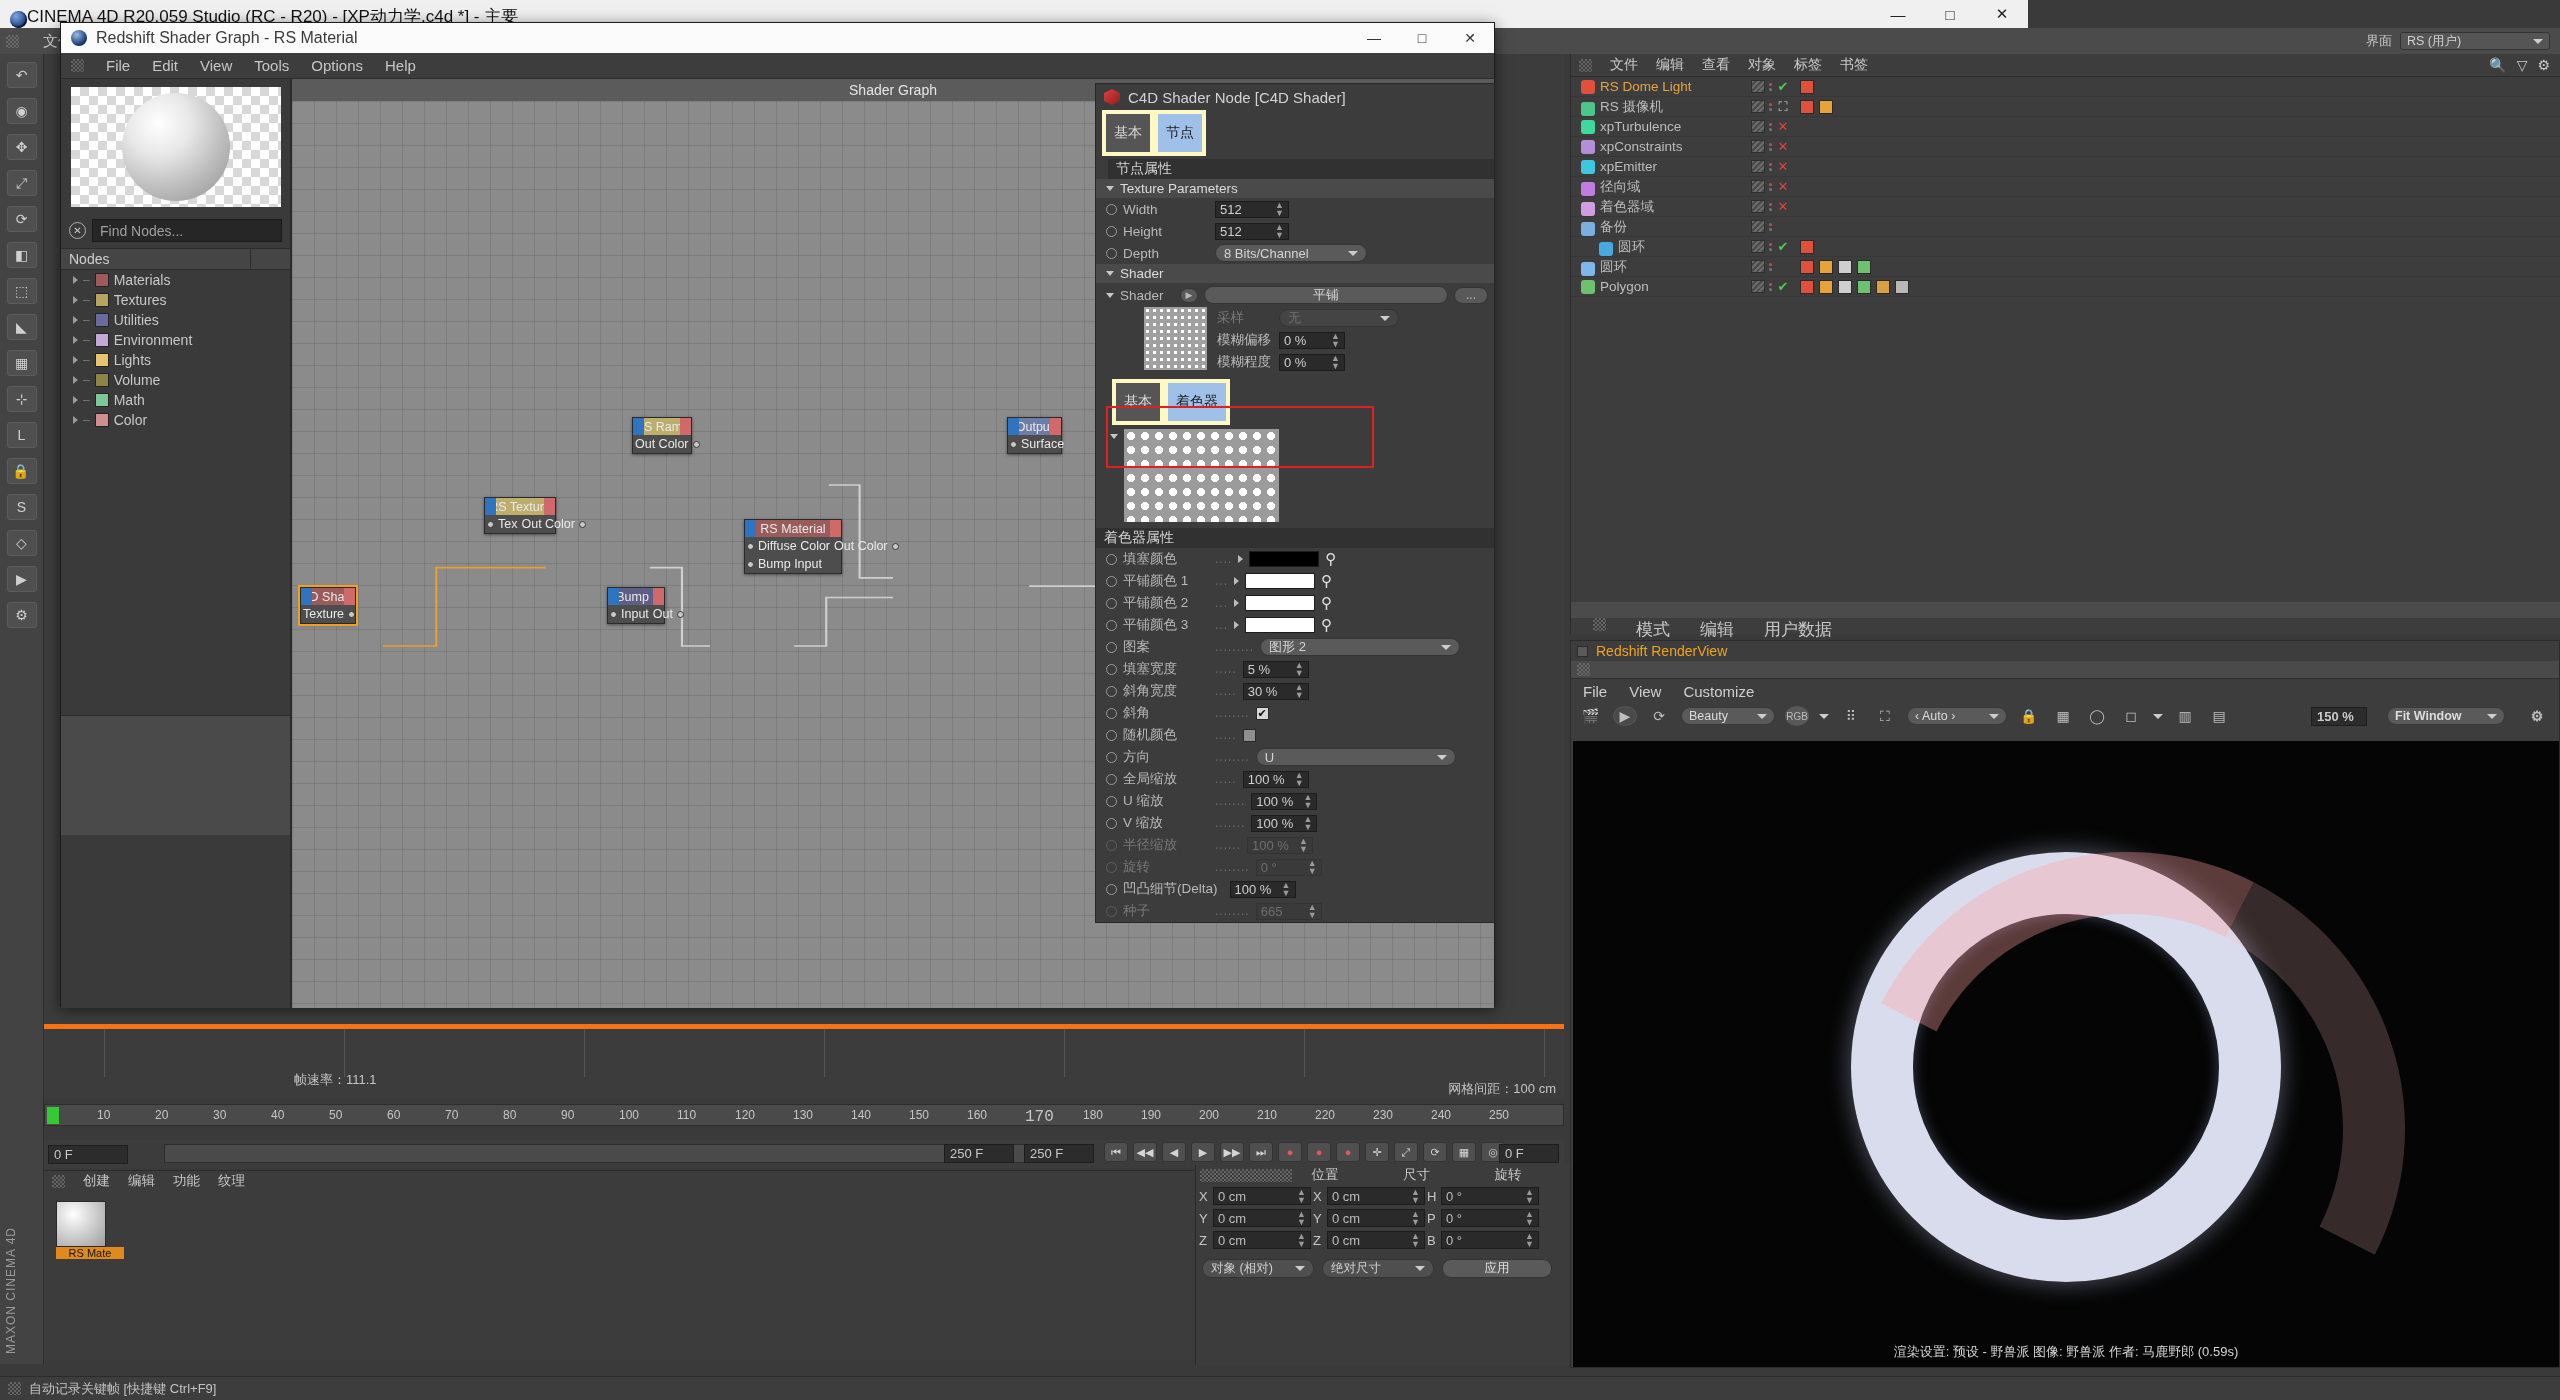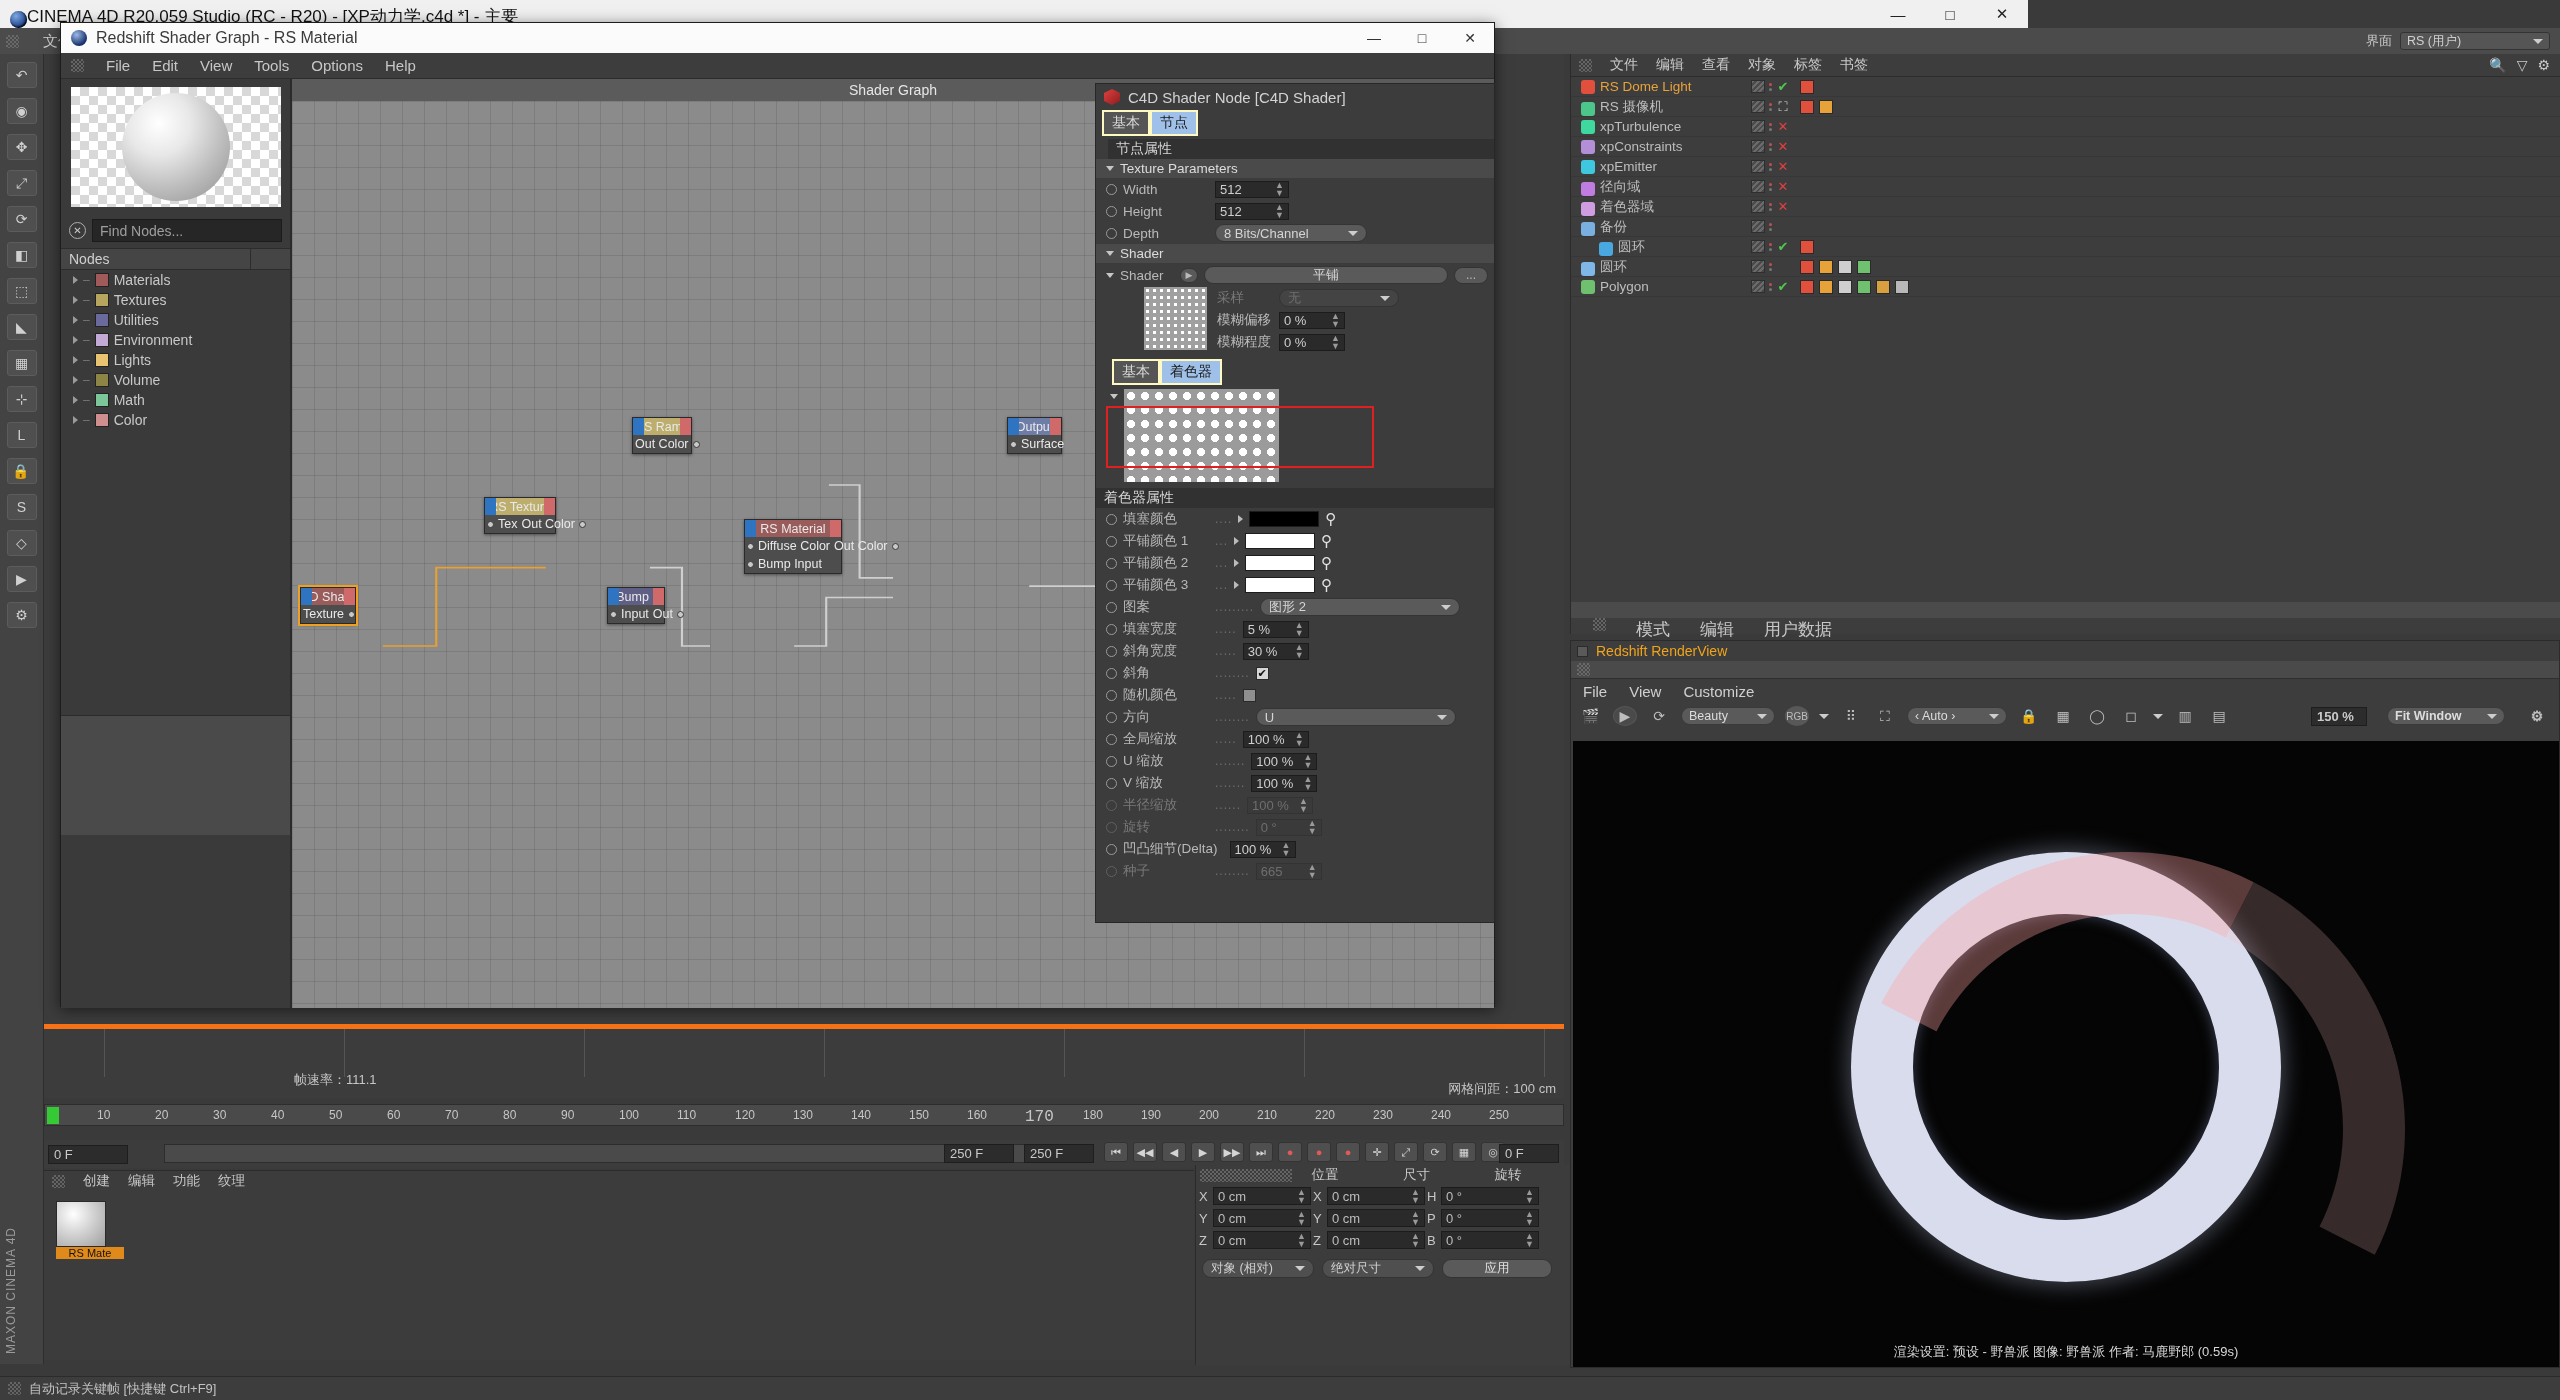--- a/index.html
+++ b/index.html
@@ -154,21 +154,21 @@
 
   
   #attr-panel {
     left:1095px; top:83px; width:400px; height:840px;
     background:#3c3c3c; border:1px solid #272727;
   }
   #attr-title { display:flex; align-items:center; gap:8px; height:26px; padding-left:8px; font-size:15px; color:#d3d3d3;}
   .redcube { width:16px;height:16px;background:linear-gradient(135deg,#e04040,#8e1d1d); transform:rotate(0deg);
     clip-path:polygon(50% 0%,100% 25%,100% 75%,50% 100%,0% 75%,0% 25%); }
   .tabstrip { display:flex; gap:0; padding-left:6px; }
-  .tabstrip .tab { font-size:14px; padding:2px 8px; border:2px solid #fef9c3; background:#555; color:#ddd;}
+  .tabstrip .tab { font-size:14px; padding:10px 8px; border:4px solid #fef9c3; background:#555; color:#ddd;}
   .tabstrip .tab.active { background:#9fc0e8; color:#1b1b1b; }
   .sec-title { background:#313131; height:20px; display:flex; align-items:center; padding-left:8px; font-size:14px; color:#d5d5d5;}
   .grp-title { background:#4a4a4a; height:19px; display:flex; align-items:center; gap:6px; padding-left:10px; font-size:13.5px; color:#dcdcdc;}
   .caret-d { width:0;height:0;border-top:5px solid #c6c6c6;border-left:4px solid transparent;border-right:4px solid transparent;}
   .prow { display:flex; align-items:center; height:22px; padding-left:10px; gap:6px; font-size:13.5px; color:#b9b9b9;}
   .prow.dim { color:#777; }
   .radio { width:11px;height:11px;border-radius:50%;border:1.5px solid #9b9b9b; flex:none;}
   .prow.dim .radio { border-color:#5f5f5f; }
   .pname { min-width:86px; white-space:nowrap; }
   .dots { flex:0 0 auto; color:#6e6e6e; letter-spacing:1px; font-size:12px; overflow:hidden; }

